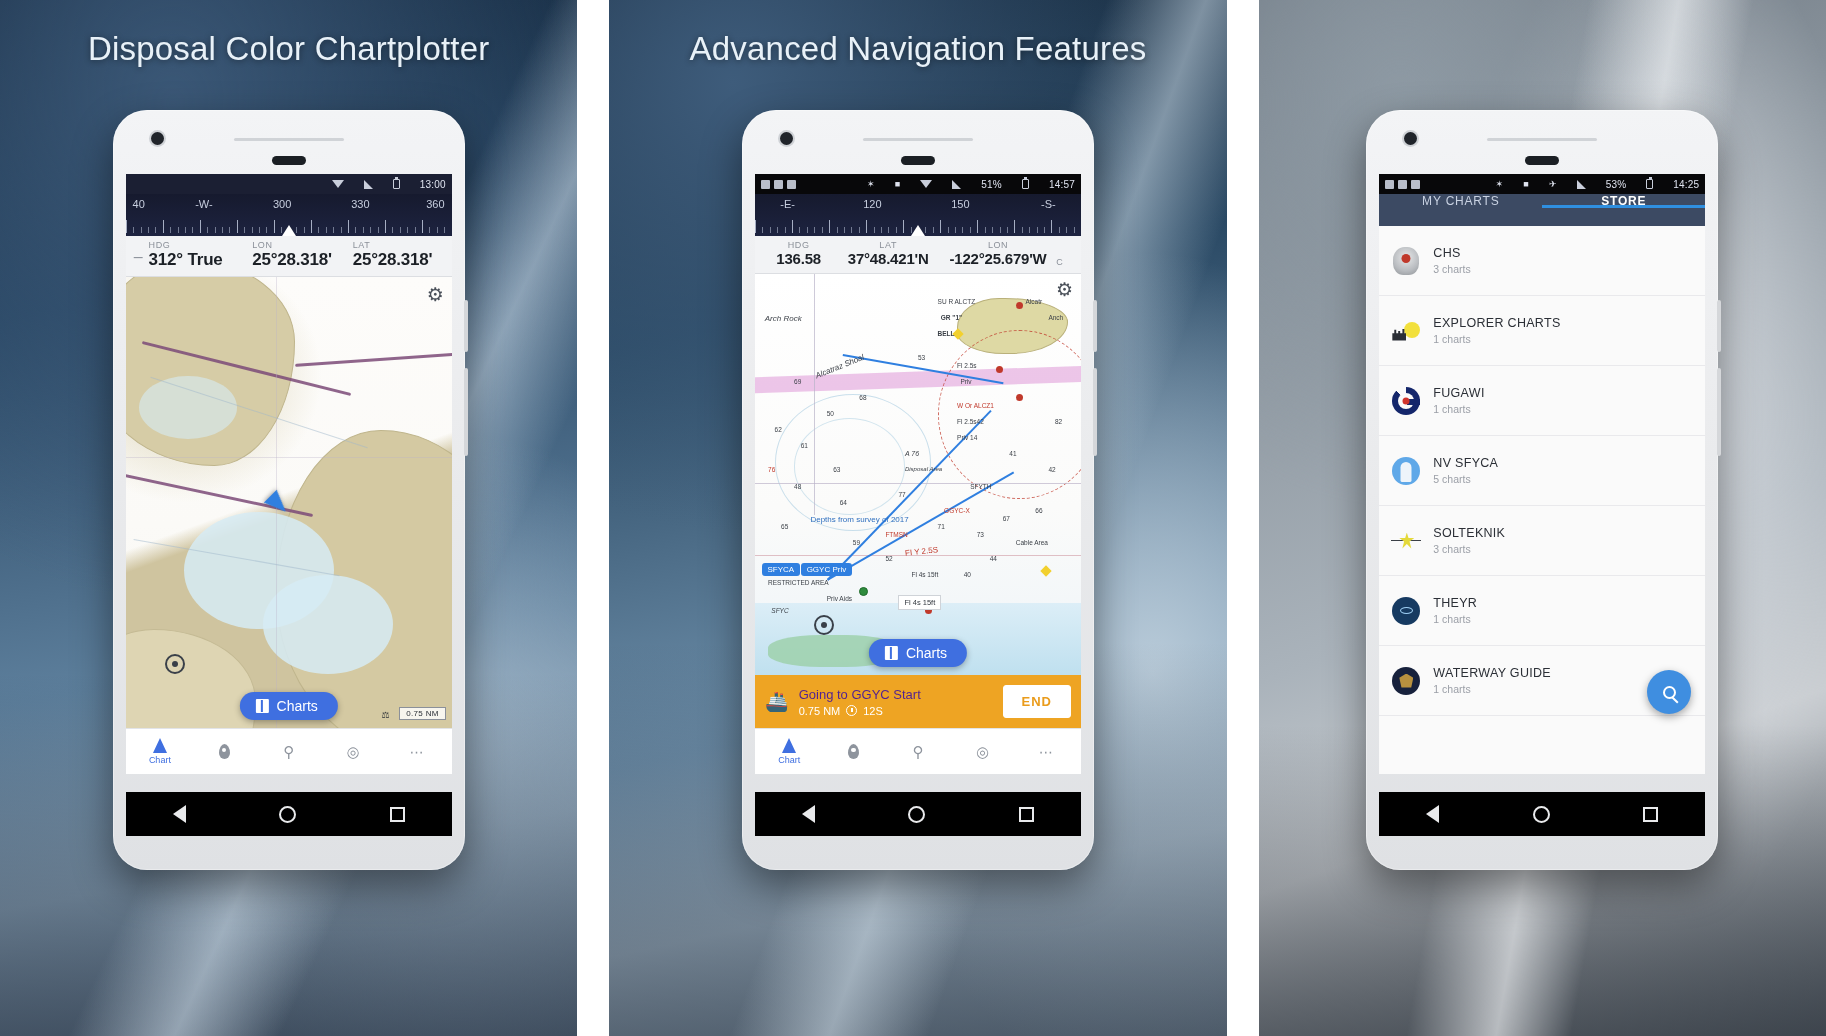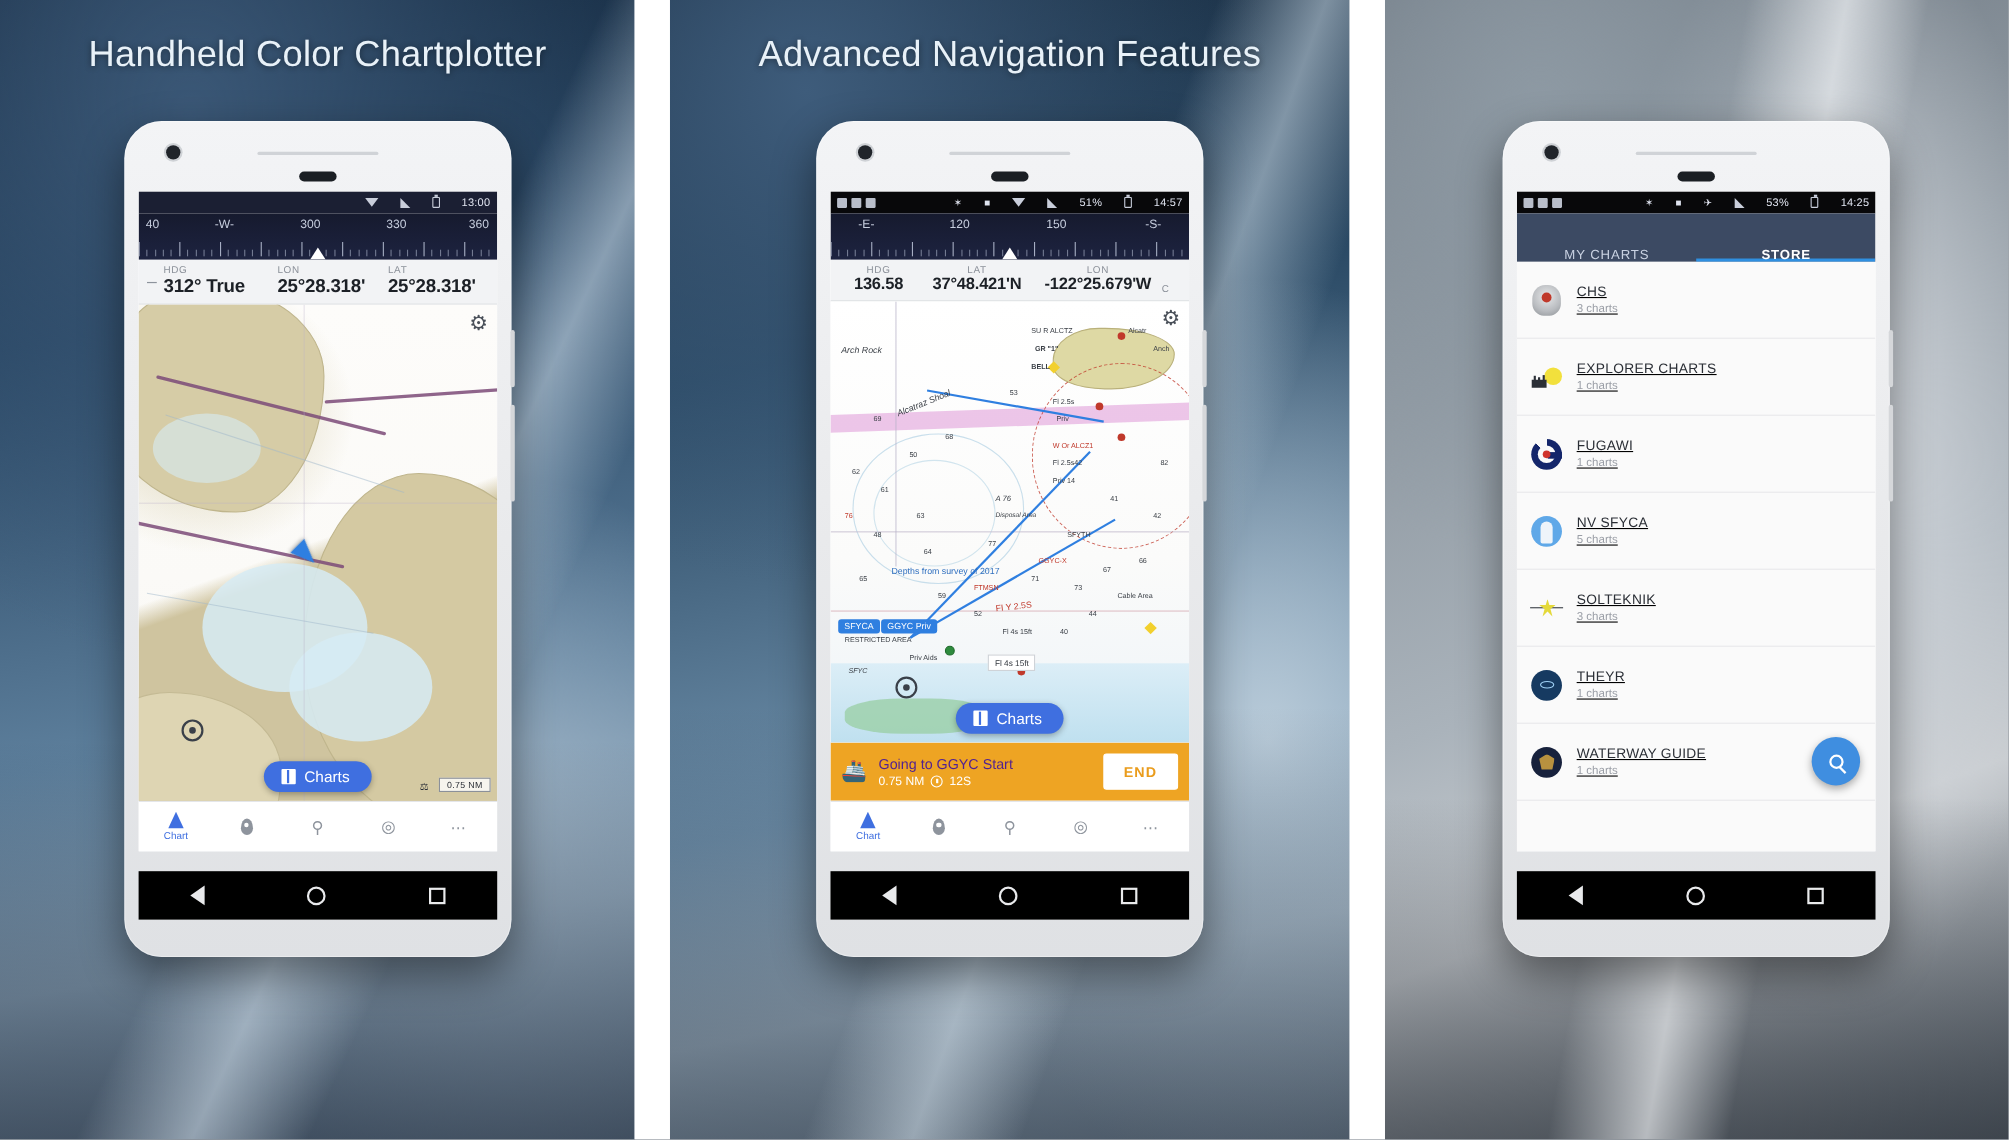--- a/index.html
+++ b/index.html
@@ -239,31 +239,31 @@
   }
   .whitepill {
     position:absolute; background:#fff; color:#33383f; font-size:7.5px; padding:2px 5px;
     border:1px solid #cfd3d8; white-space:nowrap;
   }
   .buoy { position:absolute; width:7px;height:7px;border-radius:50%; }
   .diamond { position:absolute; width:8px;height:8px;transform:rotate(45deg); }
 
   
   .tabs-top {
-    height: 44px; background:#3c4a63; display:flex; align-items:flex-end; color:#c9d2e2;
+    height: 32px; background:#3c4a63; display:flex; align-items:flex-start; color:#c9d2e2;
   }
   .ttab { flex:1 1 0; display:flex;align-items:center;justify-content:center; font-size:12px; letter-spacing:.8px; }
   .ttab.active { color:#fff; font-weight:700; box-shadow: inset 0 -3px 0 #2f8fe0; }
   .store-list { background:#fafafa; flex:1 1 auto; overflow:hidden; }
   .srow {
     display:flex; align-items:center; gap:12px; padding:11px 12px;
     border-bottom:1px solid #e9e9ec; height:70px;
   }
   .slogo { width:30px;height:30px;flex:none; display:flex;align-items:center;justify-content:center; }
-  .stxt { display:flex; flex-direction:column; gap:3px;text-decoration:underline; }
+  .stxt { display:flex; flex-direction:column; gap:3px; }
   .sname { font-size:12.5px; color:#2b2f36; letter-spacing:.3px; }
   .scount { font-size:10.5px; color:#9a9ea6; }
   .fab {
     position:absolute; right:14px; bottom:60px; width:44px;height:44px;border-radius:50%;
     background:#3f8ee0; box-shadow:0 3px 8px rgba(0,0,0,.35);
     display:flex;align-items:center;justify-content:center;
   }
   .mag { width:13px;height:13px;border:2px solid #fff;border-radius:50%;position:relative; }
   .mag:after{content:"";position:absolute;right:-5px;bottom:-4px;width:8px;height:2px;background:#fff;transform:rotate(45deg);}
 
@@ -290,21 +290,21 @@
   .lg-wwg { width:28px;height:28px;border-radius:50%;background:#17213c;position:relative;display:flex;align-items:center;justify-content:center;}
   .lg-wwg .bk{width:14px;height:14px;background:#b8913f;clip-path:polygon(50% 0,100% 30%,85% 100%,15% 100%,0 30%);}
 </style>
 </head>
 <body>
 
 <div class="stage">
 
   <div class="panel p1">
     <div class="bg bg1"></div>
-    <div class="headline">Handheld Color Chartplotter</div>
+    <div class="headline">Disposal Color Chartplotter</div>
 
     <div class="phone">
       <div class="cam"></div>
       <div class="topline"></div>
       <div class="speaker"></div>
       <div class="btn-side"></div>
       <div class="btn-side2"></div>
 
       <div class="screen" style="display:flex;flex-direction:column;">
 

